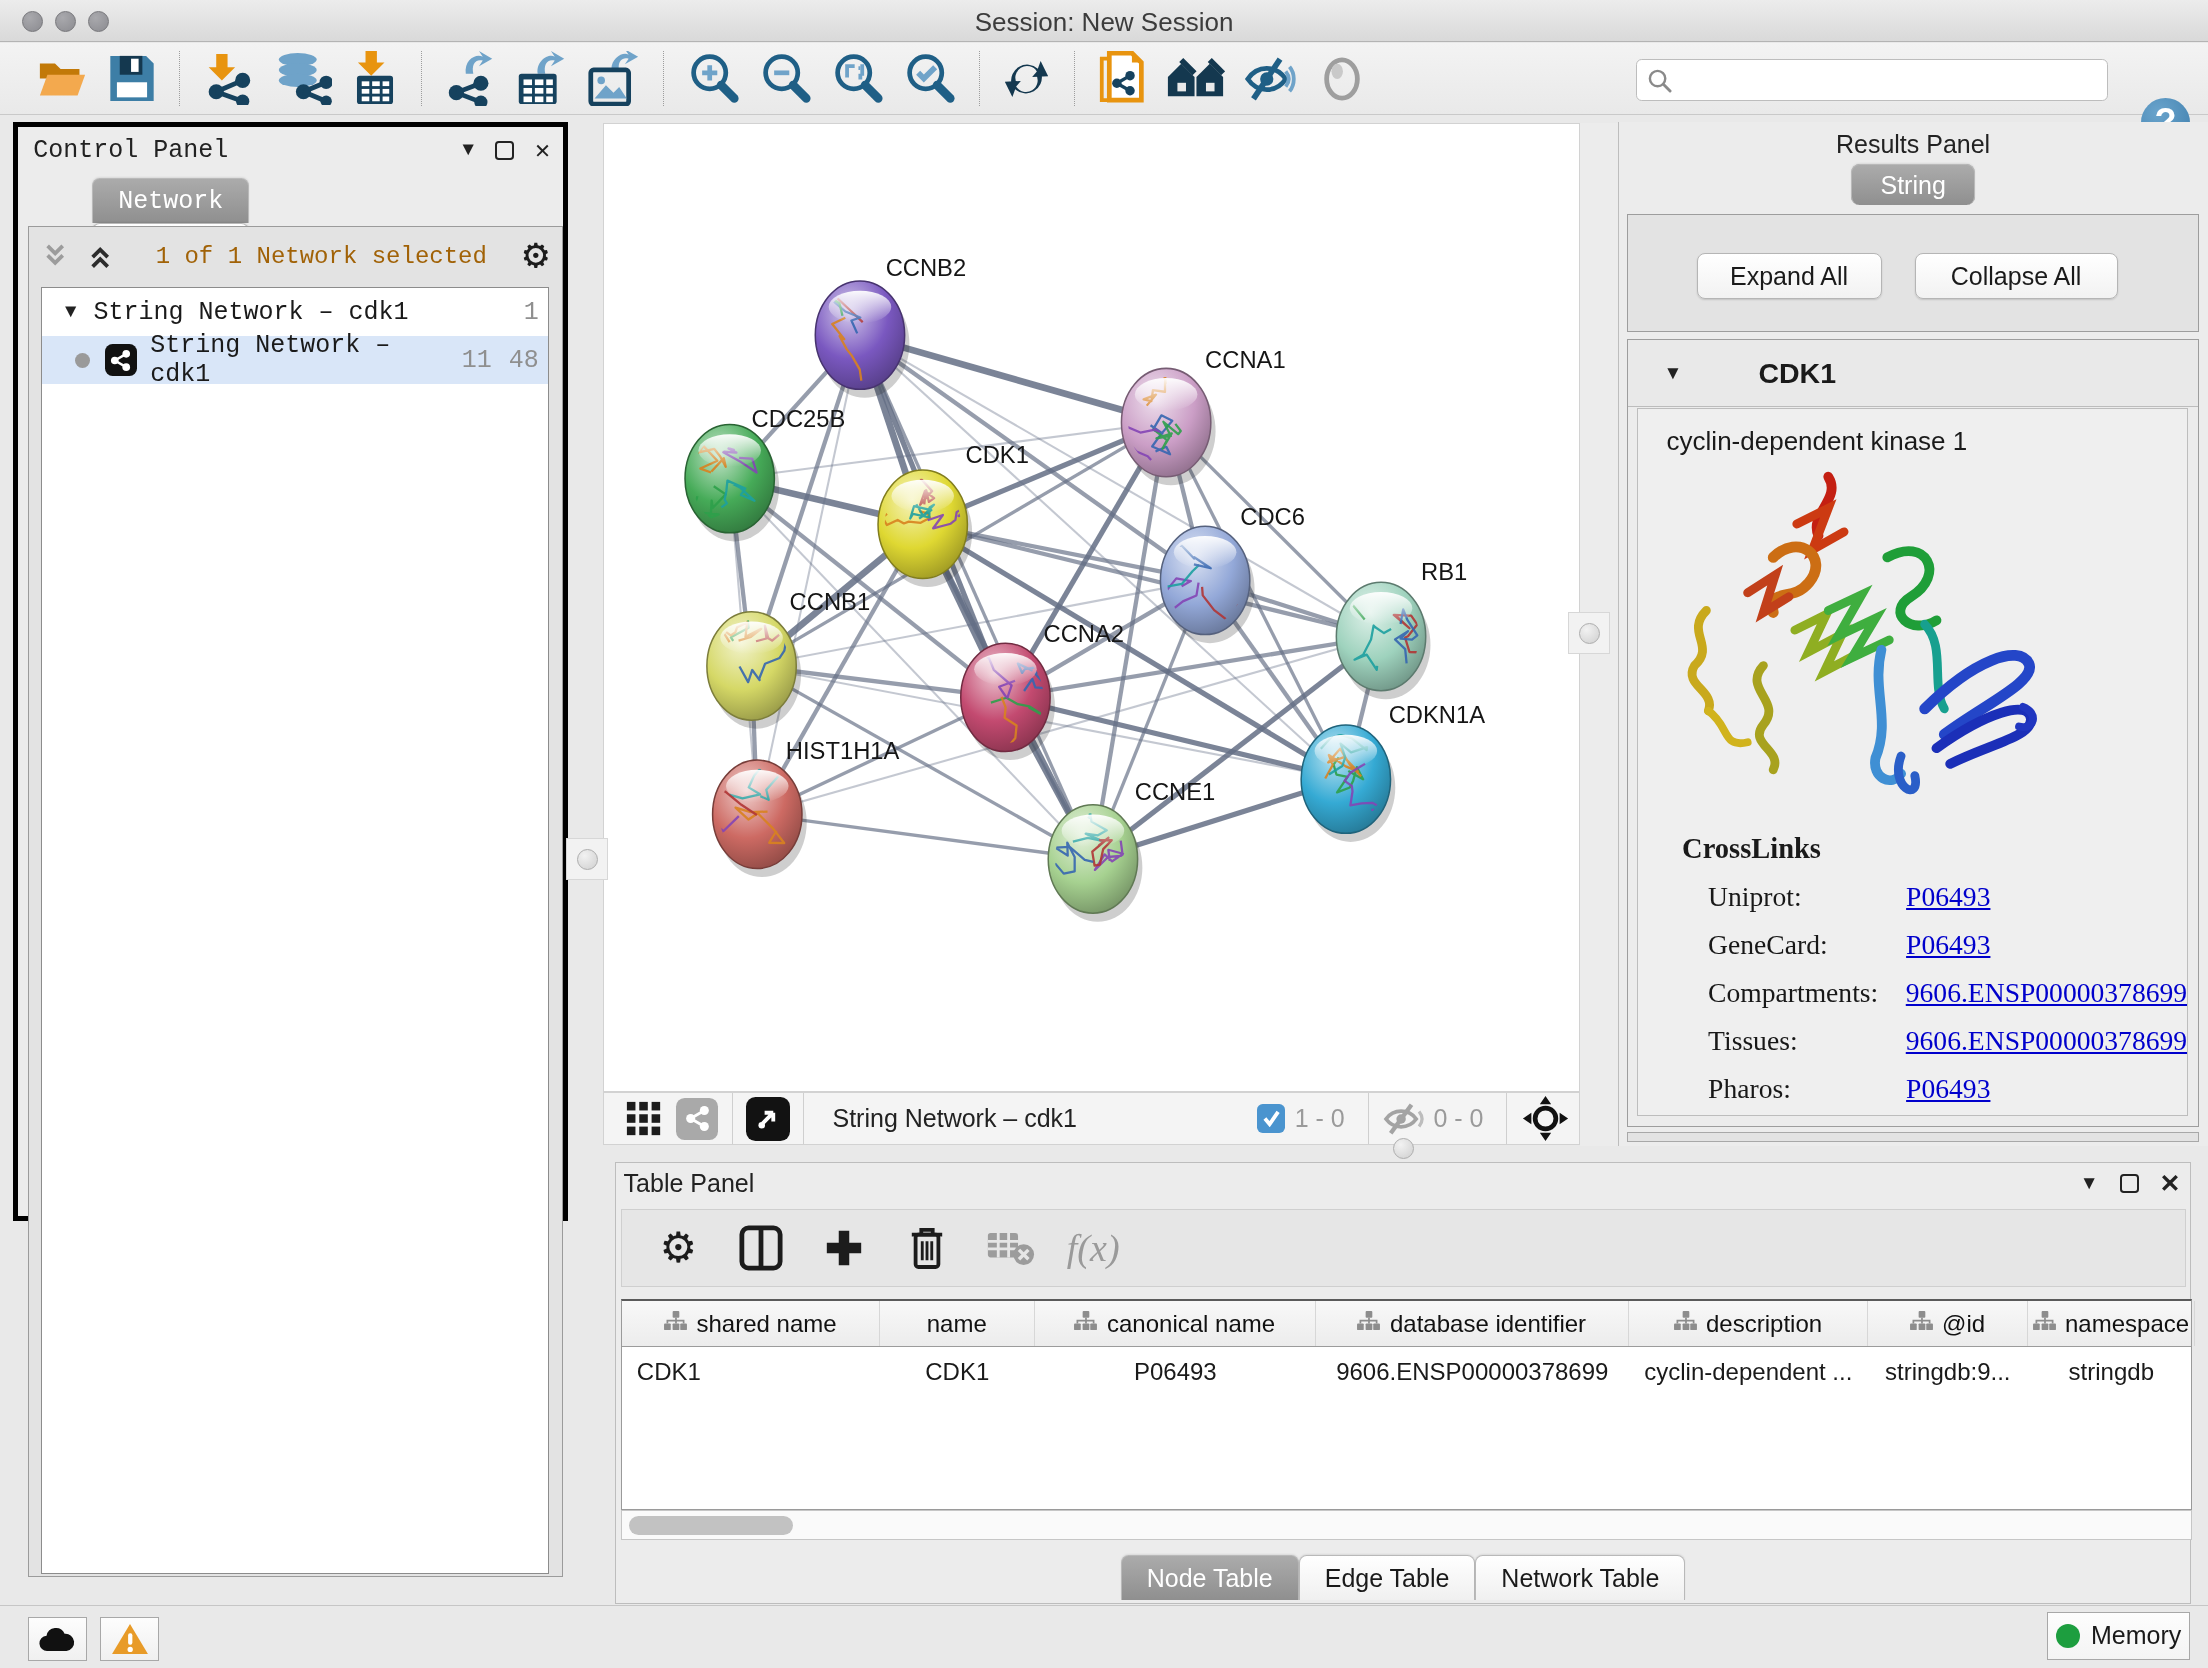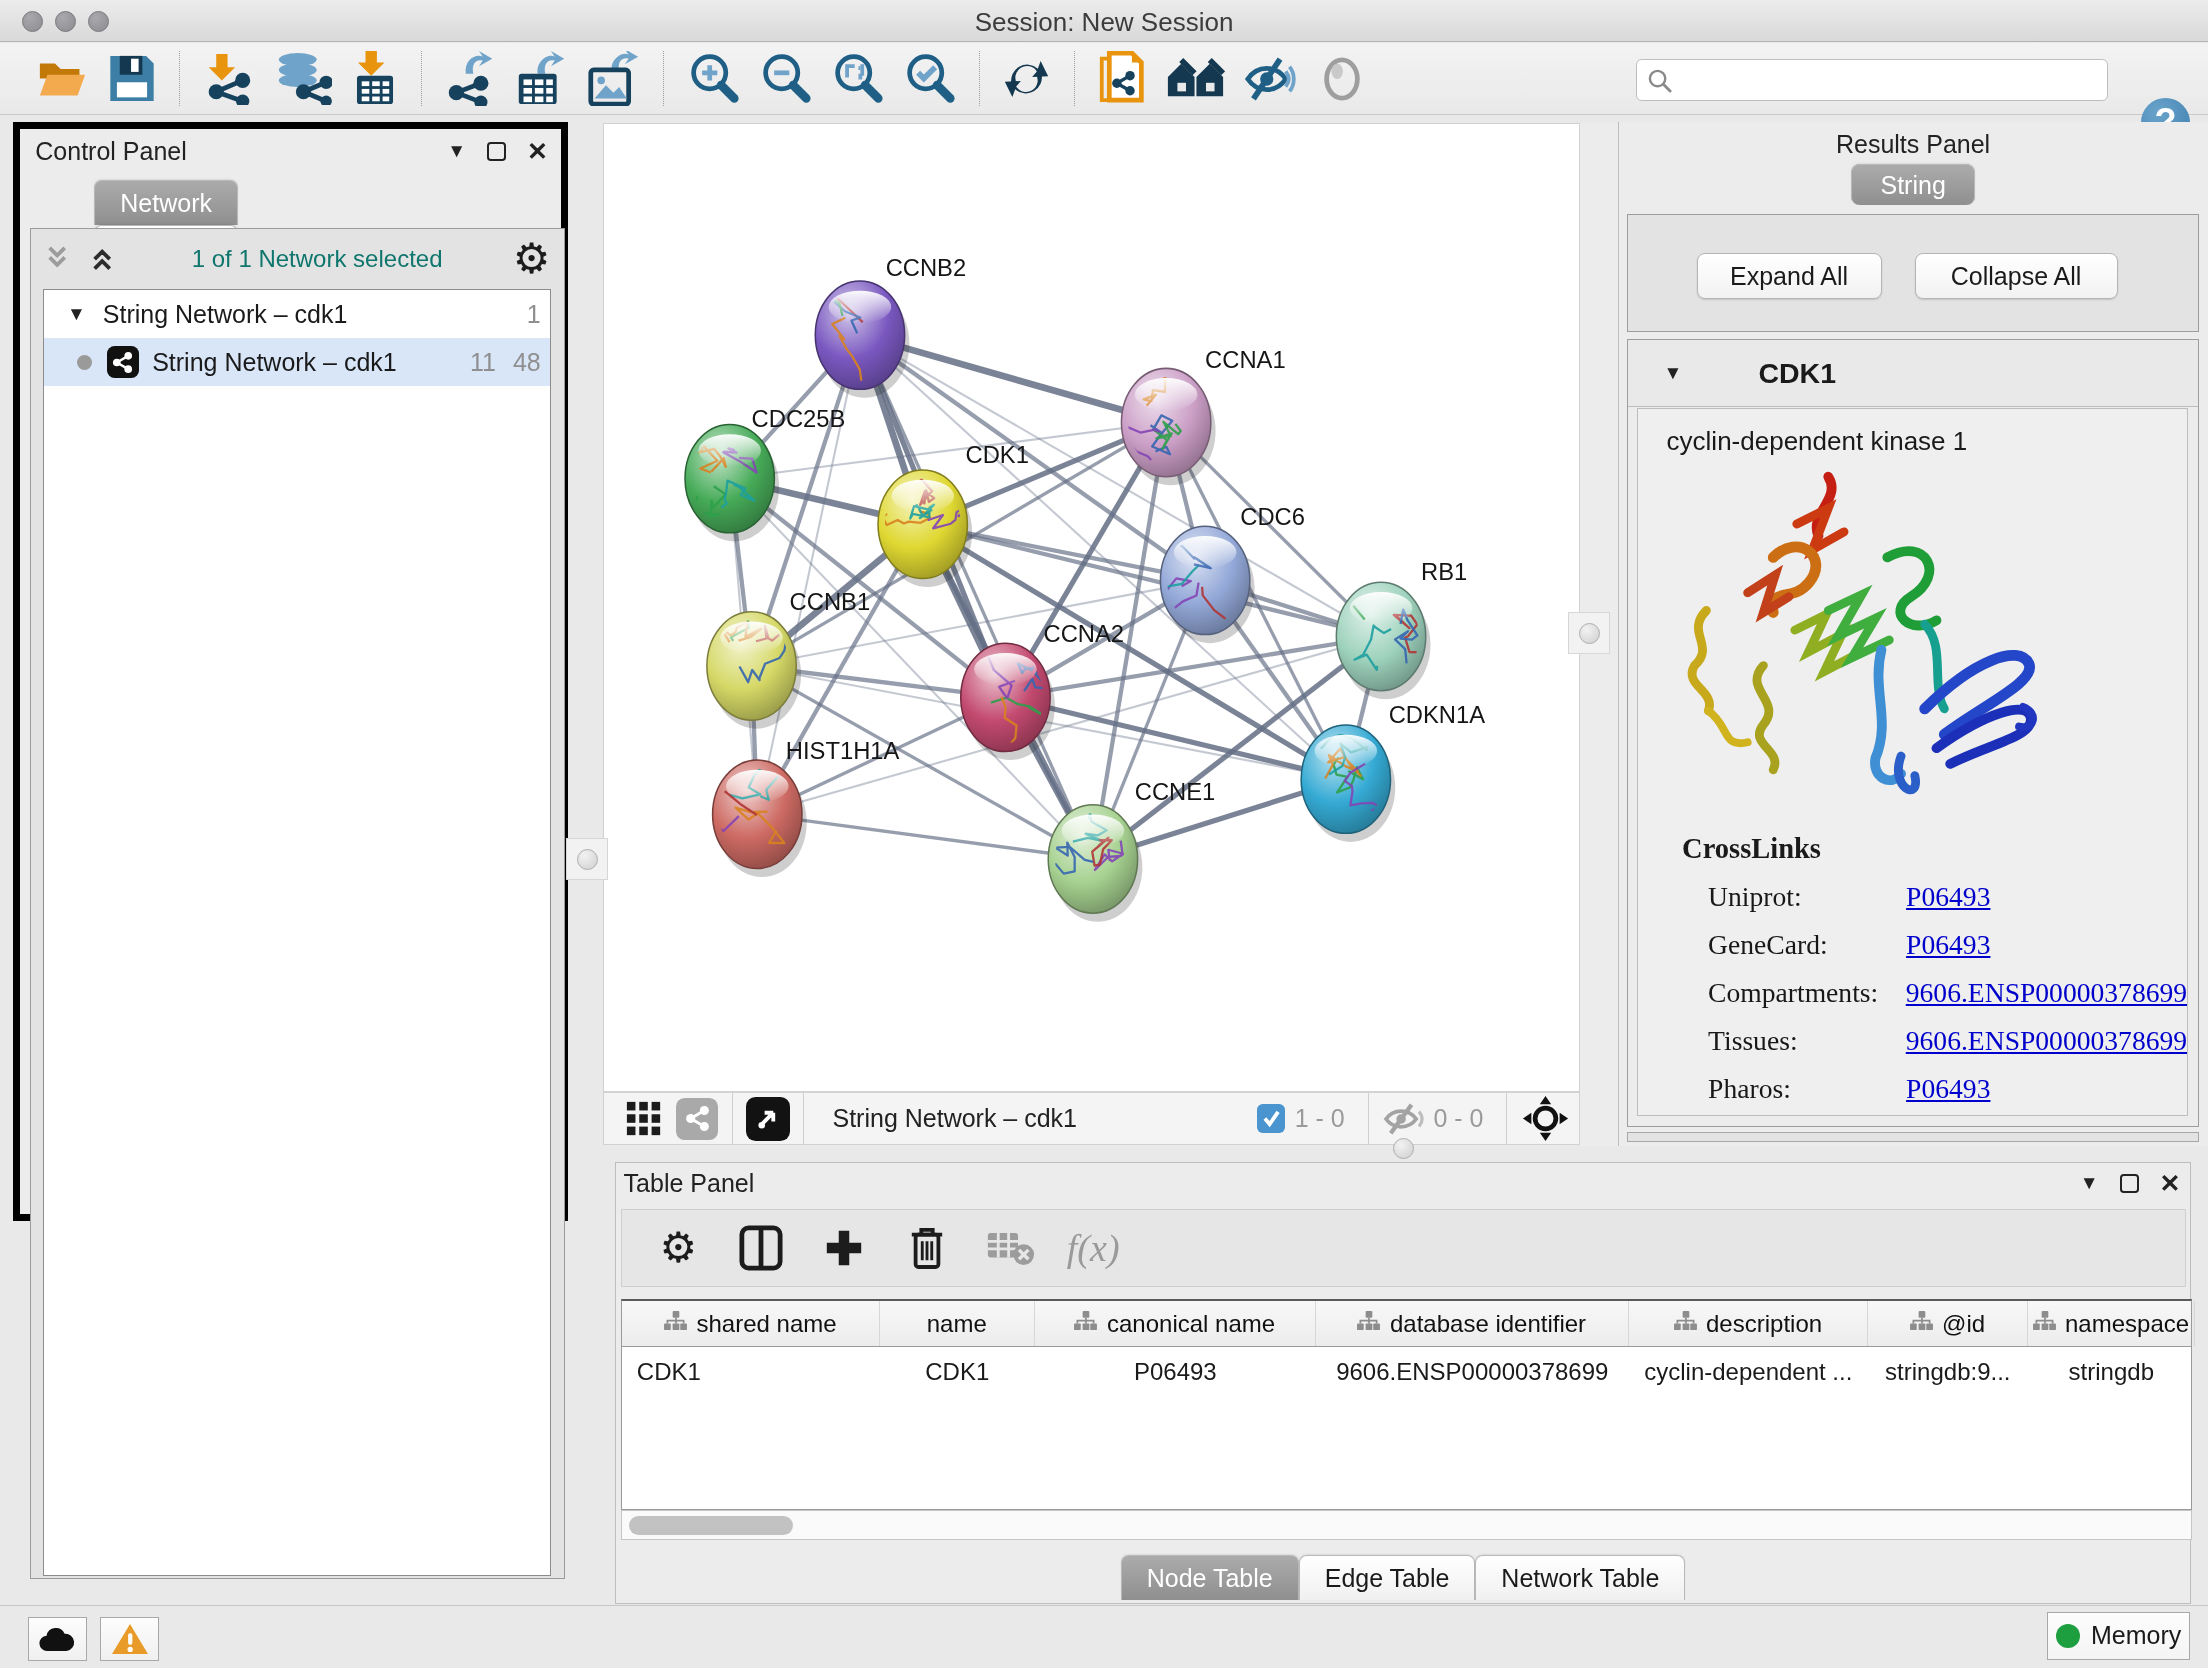--- a/index.html
+++ b/index.html
@@ -35,27 +35,27 @@
   .boxsq { width:19px; height:19px; border:2.9px solid #222; border-radius:3.8px; }
   .xx { font-size:25px; font-weight:bold; color:#222; }
 
   .tab { font-size:25px; padding:7.6px 25px; background:linear-gradient(#ffffff,#f0f0f0);
     border:1px solid #b9b9b9; border-bottom:none; border-radius:7.6px 7.6px 0 0; color:#1a1a1a;
     box-shadow:0 -1px 1.9px rgba(0,0,0,.08); }
   .tab.active { background:linear-gradient(#ababab,#8f8f8f); color:#fff; }
 
   
   .cpanel { position:absolute; left:13.3px; top:122px; width:555px; height:1099px;
-    background:#ececec; border:7px solid #000000; }
+    background:#ececec; border:5px solid #000000;font-family:Liberation Mono, monospace; }
   .cp-head { position:absolute; left:15px; top:7.6px; right:13.3px; display:flex; justify-content:space-between; align-items:center; }
   .cp-tabs { position:absolute; left:74px; top:51px; display:flex;flex-direction:column; }
   .cp-box { position:absolute; left:9.5px; top:99px; width:535px; height:1351px;
     background:#e3e3e3; border:1px solid #9b9b9b; }
   .cp-subbar { height:59px; display:flex; align-items:center; padding:0 13.3px; }
-  .cp-status { flex:1; text-align:center; font-size:24px; color:#0f766e; }
+  .cp-status { flex:1; text-align:center; font-size:24px; color:#a16207; }
   .cp-list { position:absolute; left:12.4px; top:60px; width:508px; height:1287px; background:#fff; border:1.9px solid #8c8c8c; }
   .tree-row { height:48px; display:flex; align-items:center; font-size:25px; padding:0 9.5px; }
   .tree-row .cnt { color:#8f8f8f; margin-left:17px; }
   .tree-row.sel { background:#d9e6f8; }
   .appicon { width:32px; height:32px; background:#111; border-radius:7.6px; display:flex; align-items:center; justify-content:center; margin:0 13.3px 0 5.7px; }
 
   
   .netcanvas { position:absolute; left:603px; top:123px; width:977px; height:969px;
     background:#fff; border:1px solid #d2d2d2; }
   .netbar { position:absolute; left:603px; top:1092px; width:977px; height:53px;

